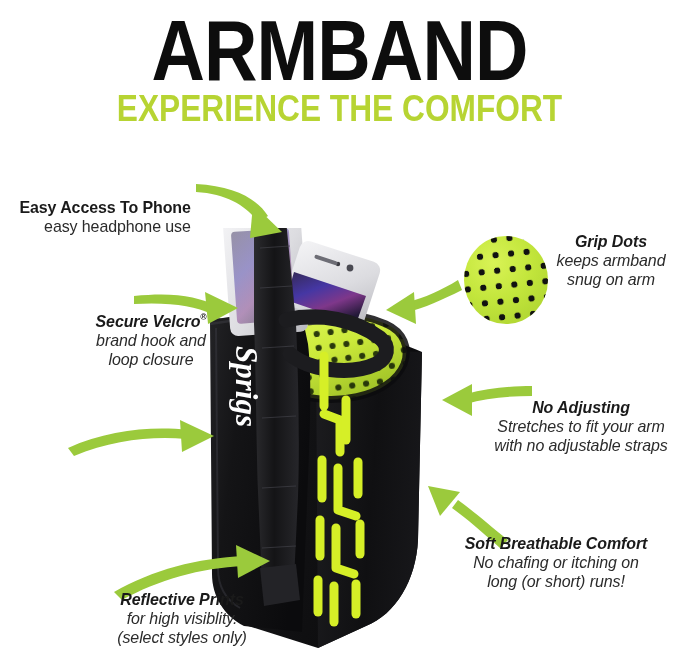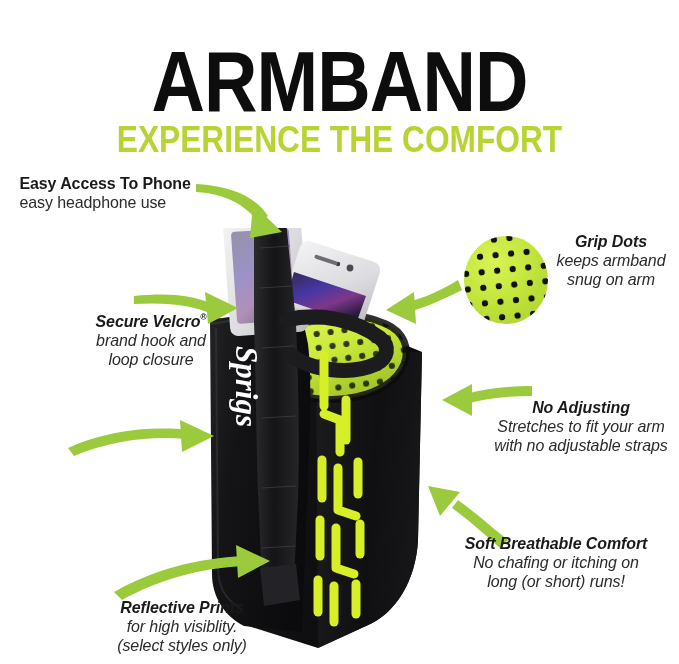--- a/index.html
+++ b/index.html
@@ -17,21 +17,20 @@
     -webkit-font-smoothing: antialiased;
   }
 
   
   .header {
     position: absolute;
     left: 0;
     top: 0;
     width: 679px;
     text-align: center;
-    margin-top: 31px;
   }
   .title {
     font-family: "Liberation Sans Narrow", "Liberation Sans", sans-serif;
     font-weight: bold;
     font-size: 86px;
     line-height: 92px;
     letter-spacing: -1px;
     color: #0d0d0d;
     transform: scaleX(0.86);
     margin-top: 4px;
@@ -77,24 +76,24 @@
     font-size: 16px;
     line-height: 18px;
   }
   .reg {
     font-size: 9px;
     vertical-align: super;
   }
   .ta-left   { text-align: left; }
   .ta-center { text-align: center; font-style: italic; }
 
-  .co-easy-access   { left: 14px;  top: 174px; }
+  .co-easy-access   { left: 14px;  top: 198px; text-align: right; }
   .co-velcro        { left: 46px;  top: 308px; width: 210px; }
   .co-performance   { left: 2px;   top: 462px; width: 256px; }
-  .co-reflective    { left: 74px;  top: 590px; width: 216px; margin-top: 8px; }
+  .co-reflective    { left: 74px;  top: 590px; width: 216px; }
   .co-gripdots      { left: 548px; top: 232px; width: 126px; }
   .co-noadjusting   { left: 486px; top: 398px; width: 190px; }
   .co-softcomfort   { left: 436px; top: 534px; width: 240px; }
 
   
   .gripdot-swatch {
     position: absolute;
     left: 464px;
     top: 236px;
     width: 84px;

